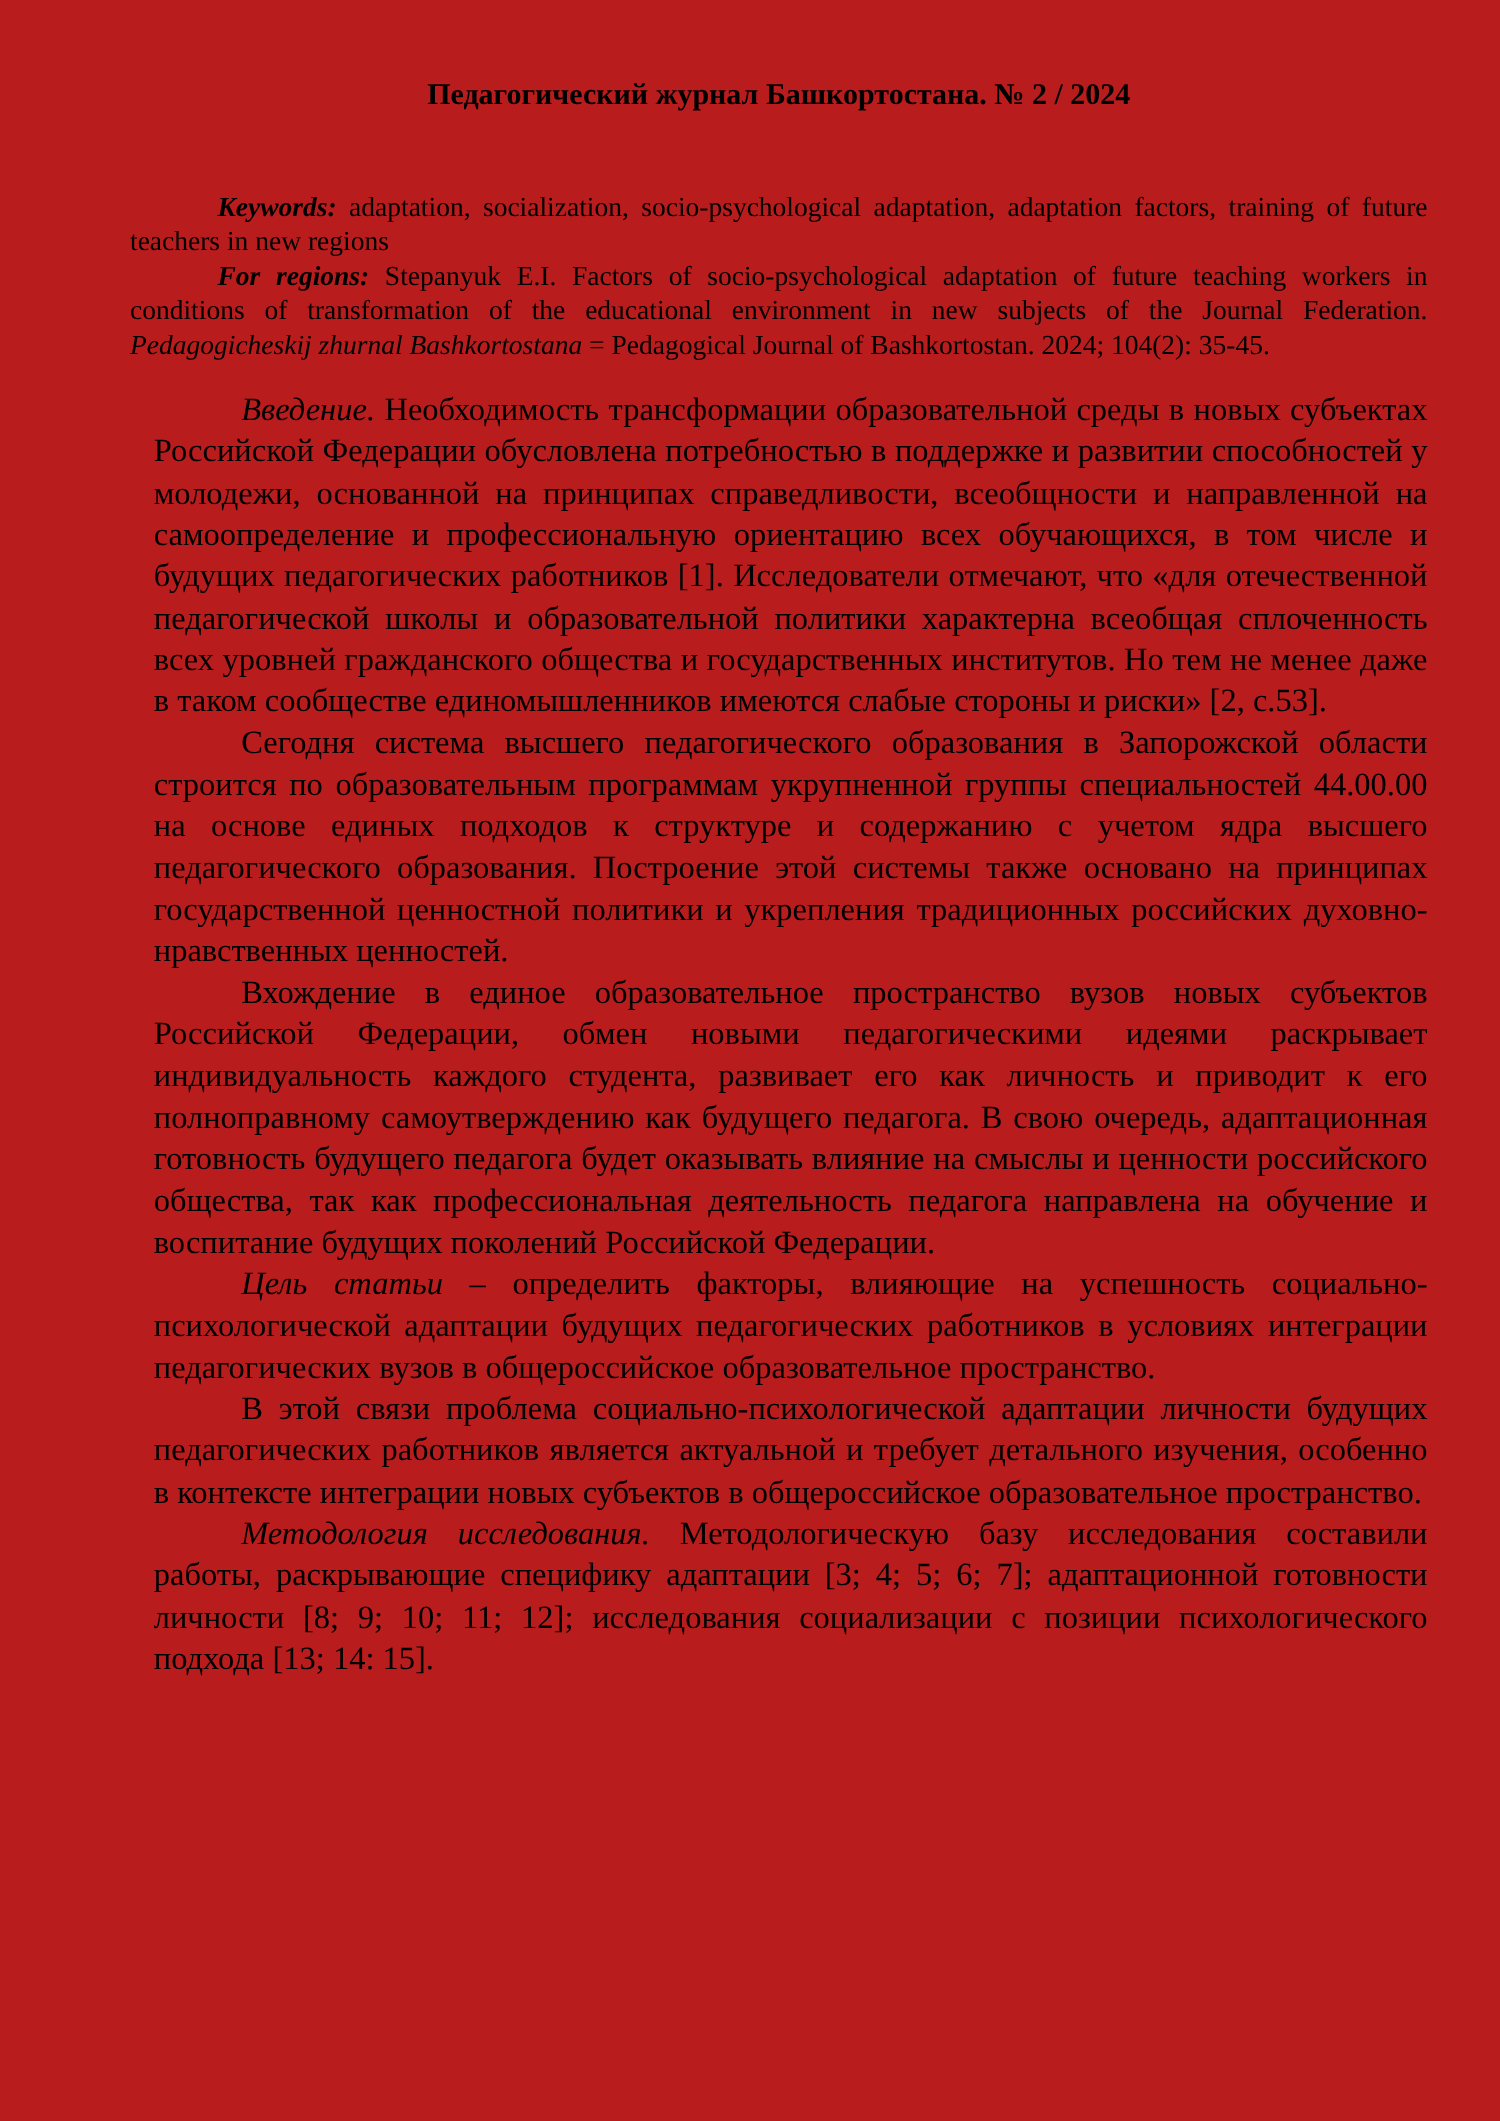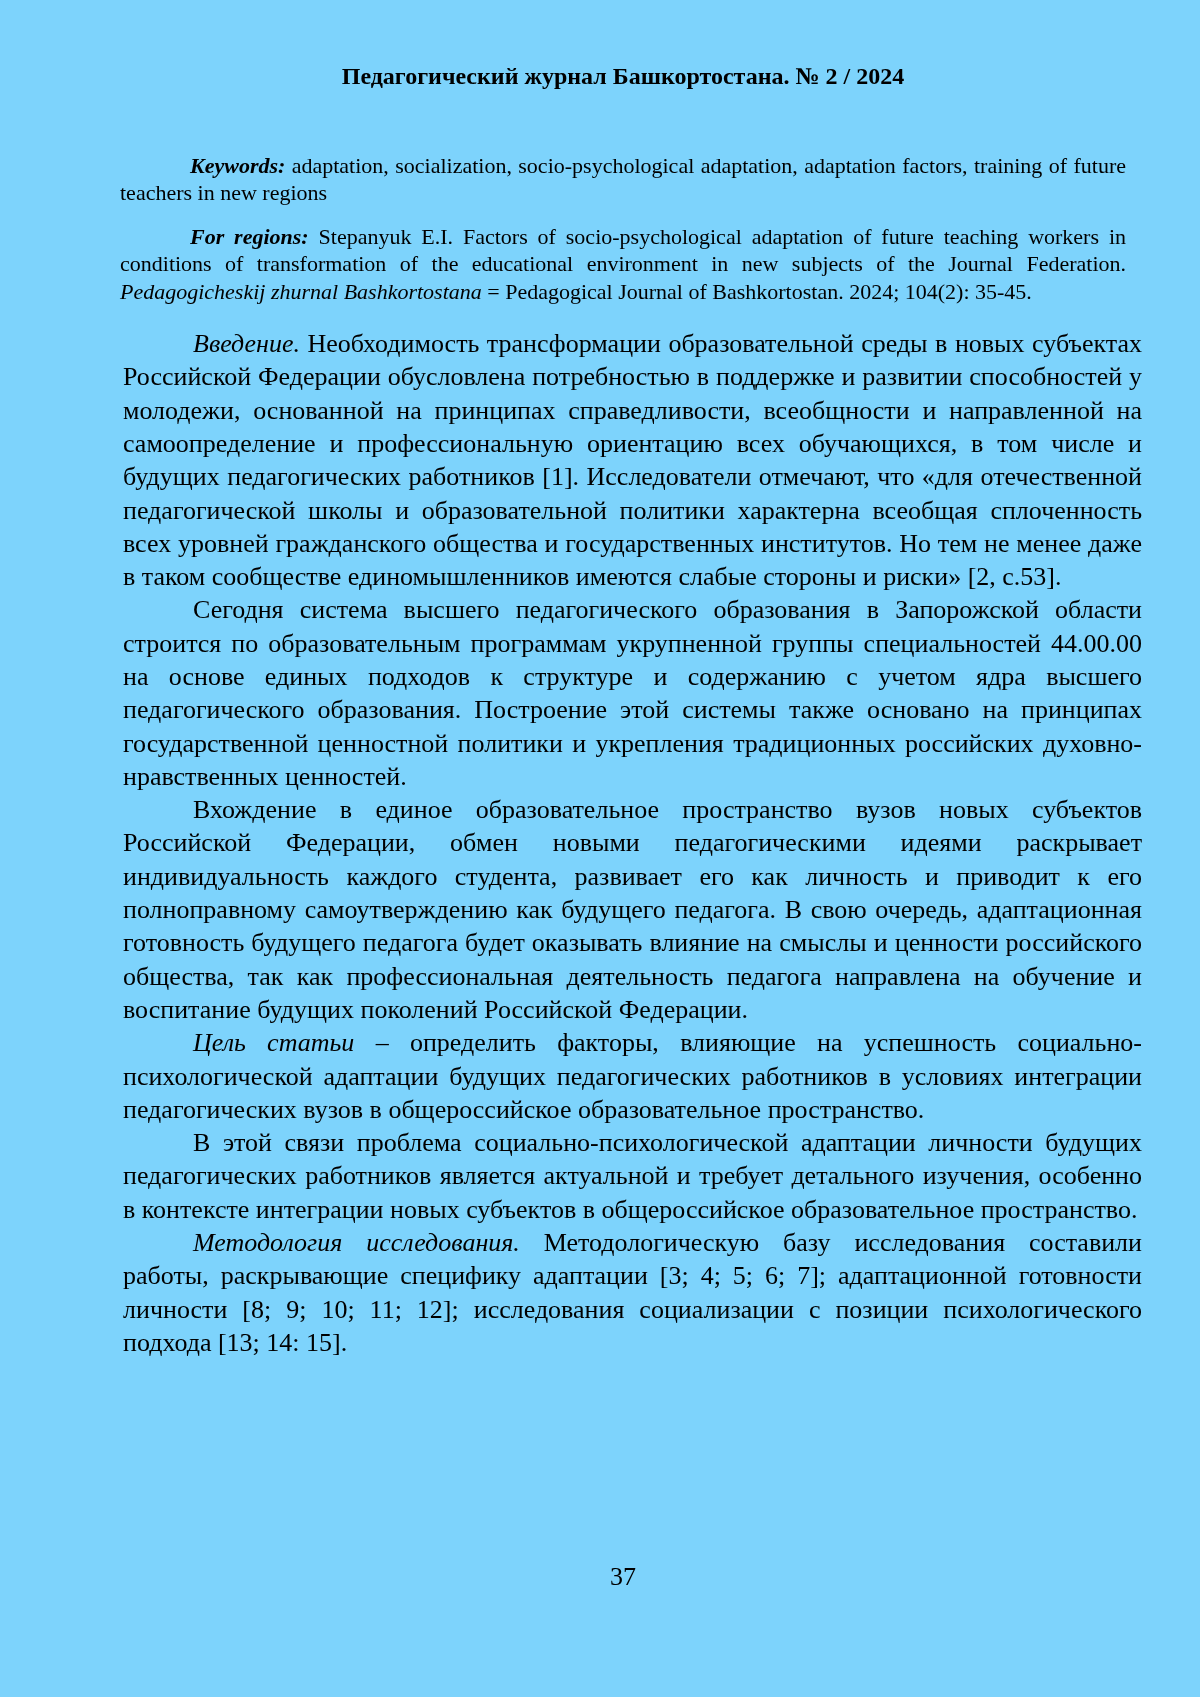--- a/index.html
+++ b/index.html
@@ -5,42 +5,42 @@
   html, body {
     margin: 0;
     padding: 0;
     background: #ffffff;
   }
   .page {
     position: relative;
     width: 1200px;
     height: 1697px;
     margin: 0 auto;
-    background: #7dd3fc;
+    background: #b91c1c;
     color: #000000;
     font-family: "Liberation Serif", "DejaVu Serif", serif;
     box-sizing: border-box;
     padding: 62px 58px 0 104px;
     overflow: hidden;
   }
   .journal-header {
     text-align: center;
     font-size: 24px;
     font-weight: bold;
     line-height: 28px;
     white-space: nowrap;
   }
   .meta-block {
     margin-top: 62px;
     font-size: 22px;
     line-height: 27.4px;
     text-align: justify;
   }
   .meta-block p {
-    margin: 16px;
+    margin: 0;
     text-indent: 70px;
   }
   .meta-label {
     font-weight: bold;
     font-style: italic;
   }
   .italic {
     font-style: italic;
   }
   .article-block {
@@ -80,15 +80,14 @@
 
   <div class="article-block">
     <p><span class="lead">Введение.</span><span> Необходимость трансформации образовательной среды в новых субъектах Российской Федерации обусловлена потребностью в поддержке и развитии способностей у молодежи, основанной на принципах справедливости, всеобщности и направленной на самоопределение и профессиональную ориентацию всех обучающихся, в том числе и будущих педагогических работников [1]. Исследователи отмечают, что «для отечественной педагогической школы и образовательной политики характерна всеобщая сплоченность всех уровней гражданского общества и государственных институтов. Но тем не менее даже в таком сообществе единомышленников имеются слабые стороны и риски» [2, с.53].</span></p>
     <p><span class="lead"></span><span>Сегодня система высшего педагогического образования в Запорожской области строится по образовательным программам укрупненной группы специальностей 44.00.00 на основе единых подходов к структуре и содержанию с учетом ядра высшего педагогического образования. Построение этой системы также основано на принципах государственной ценностной политики и укрепления традиционных российских духовно-нравственных ценностей.</span></p>
     <p><span class="lead"></span><span>Вхождение в единое образовательное пространство вузов новых субъектов Российской Федерации, обмен новыми педагогическими идеями раскрывает индивидуальность каждого студента, развивает его как личность и приводит к его полноправному самоутверждению как будущего педагога. В свою очередь, адаптационная готовность будущего педагога будет оказывать влияние на смыслы и ценности российского общества, так как профессиональная деятельность педагога направлена на обучение и воспитание будущих поколений Российской Федерации.</span></p>
     <p><span class="lead">Цель статьи</span><span> – определить факторы, влияющие на успешность социально-психологической адаптации будущих педагогических работников в условиях интеграции педагогических вузов в общероссийское образовательное пространство.</span></p>
     <p><span class="lead"></span><span>В этой связи проблема социально-психологической адаптации личности будущих педагогических работников является актуальной и требует детального изучения, особенно в контексте интеграции новых субъектов в общероссийское образовательное пространство.</span></p>
     <p><span class="lead">Методология исследования.</span><span> Методологическую базу исследования составили работы, раскрывающие специфику адаптации [3; 4; 5; 6; 7]; адаптационной готовности личности [8; 9; 10; 11; 12]; исследования социализации с позиции психологического подхода [13; 14: 15].</span></p>
   </div>
 
-  <div class="page-number">37</div>
 
 </div>
 
 </body></html>

